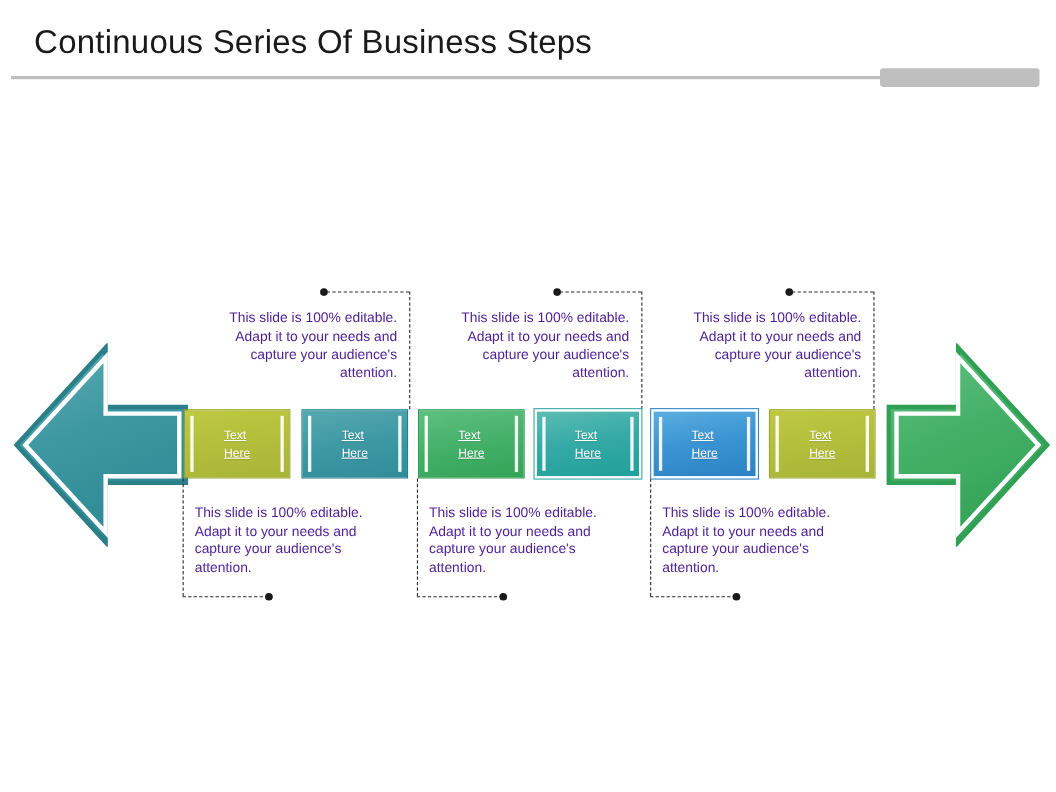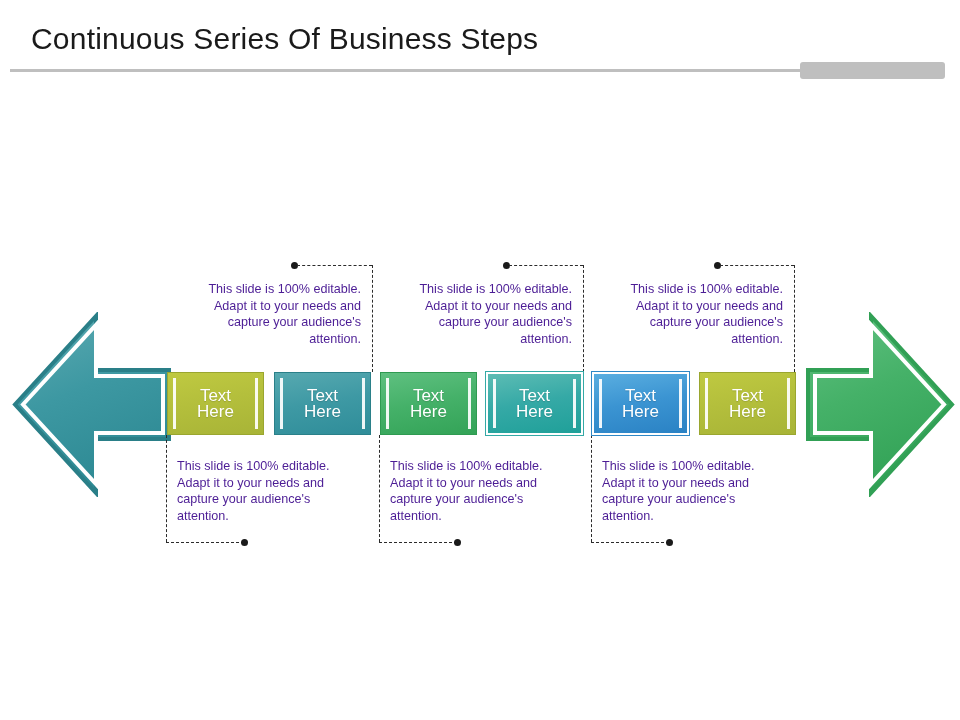--- a/index.html
+++ b/index.html
@@ -27,22 +27,23 @@
 
   
   .arrow-wrap{position:absolute;}
   .arrow-wrap svg{display:block;}
 
   
   .stepbox{
     position:absolute;width:97px;height:63px;
     box-sizing:border-box;
     display:flex;align-items:center;justify-content:center;
-    color:#ffffff;font-size:17px;line-height:16px;text-align:center;
+    color:#ffffff;font-size:11px;line-height:16px;text-align:left;
     overflow:hidden;
+    text-decoration:underline;
   }
   .stepbox .lbl{position:relative;z-index:3;text-shadow:0 1px 1px rgba(0,0,0,.15);}
   .stepbox .bar-l,.stepbox .bar-r{
     position:absolute;top:5px;bottom:5px;width:3px;background:#ffffff;z-index:2;
     opacity:.92;
   }
   .stepbox .bar-l{left:5px;}
   .stepbox .bar-r{right:5px;}
 
   .c-olive{background:linear-gradient(170deg,#bfc941 0%,#b4bf3c 45%,#a8b437 100%);border:1px solid #9aa62f;}

